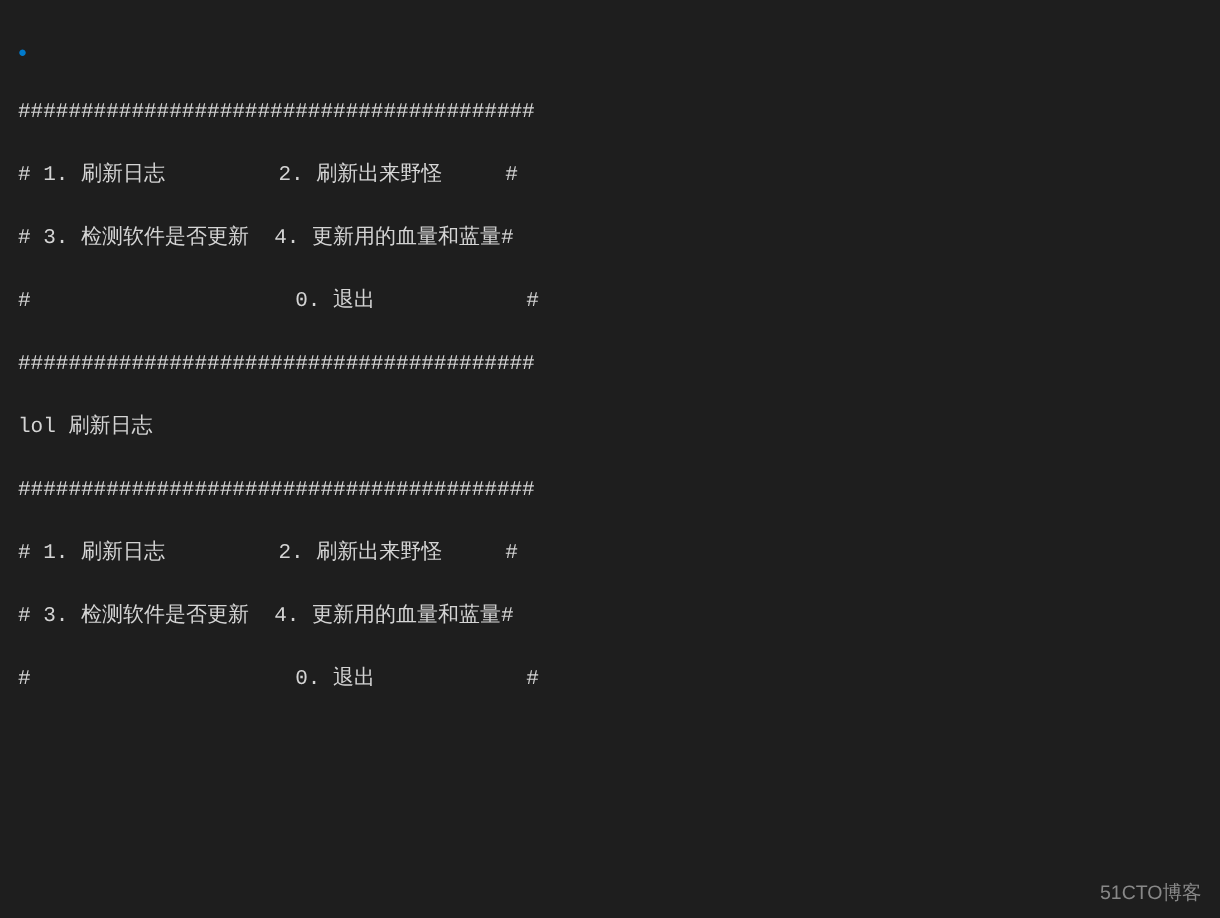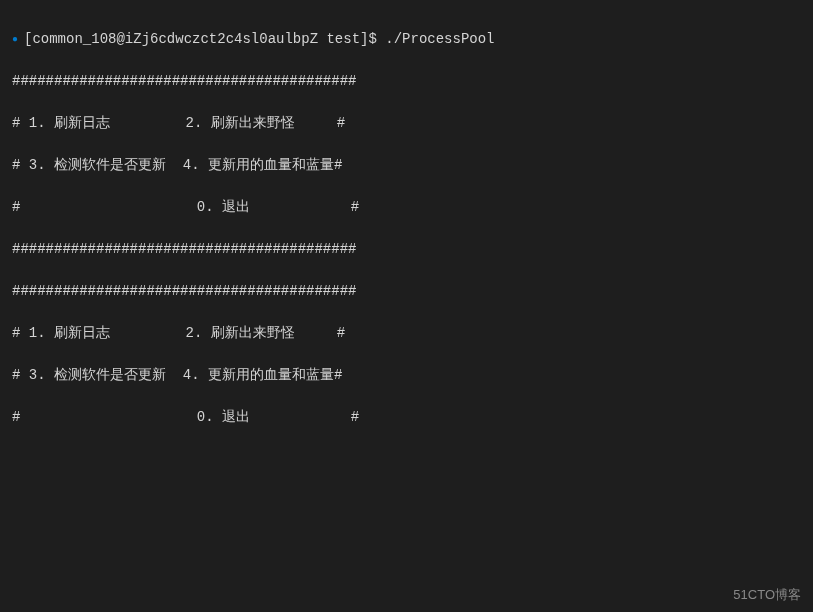--- a/index.html
+++ b/index.html
@@ -43,26 +43,27 @@
       color: #888;
       font-size: 13px;
       font-family: sans-serif;
       margin-top: 32px;
     }
   </style>
 </head>
 <body>
 
 <div class="terminal">
-<span class="line prompt-line"><span class="dot">●</span><span>[common_108@iZj6cdwczct2c4sl0aulbpZ test]$ ./ProcessPool</span></span>
+<span class="line prompt-line"><span class="dot">●</span></span>
 <span class="line">#########################################</span>
 <span class="line"># 1. 刷新日志         2. 刷新出来野怪     #</span>
 <span class="line"># 3. 检测软件是否更新  4. 更新用的血量和蓝量#</span>
 <span class="line">#                     0. 退出            #</span>
 <span class="line">#########################################</span>
+<span class="line">lol 刷新日志</span>
 <span class="line">#########################################</span>
 <span class="line"># 1. 刷新日志         2. 刷新出来野怪     #</span>
 <span class="line"># 3. 检测软件是否更新  4. 更新用的血量和蓝量#</span>
 <span class="line">#                     0. 退出            #</span>
 
 
 
 
 
 

